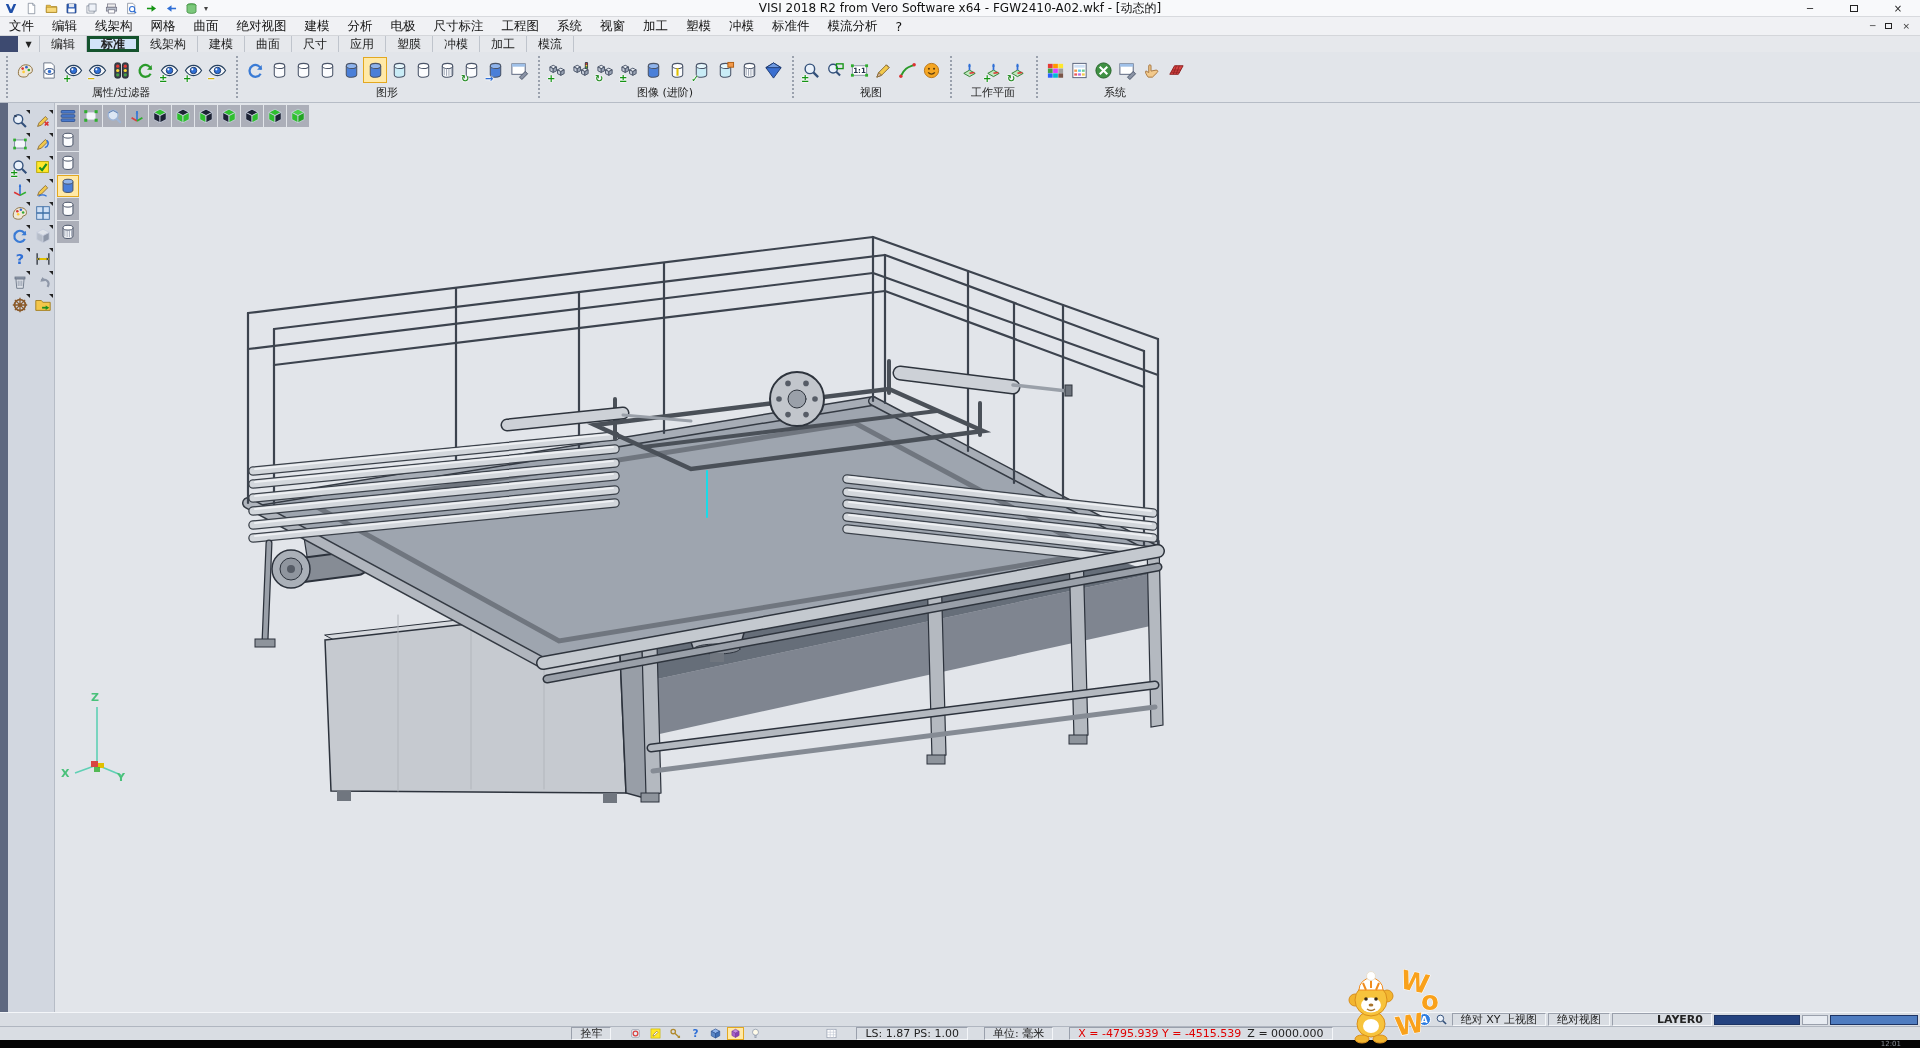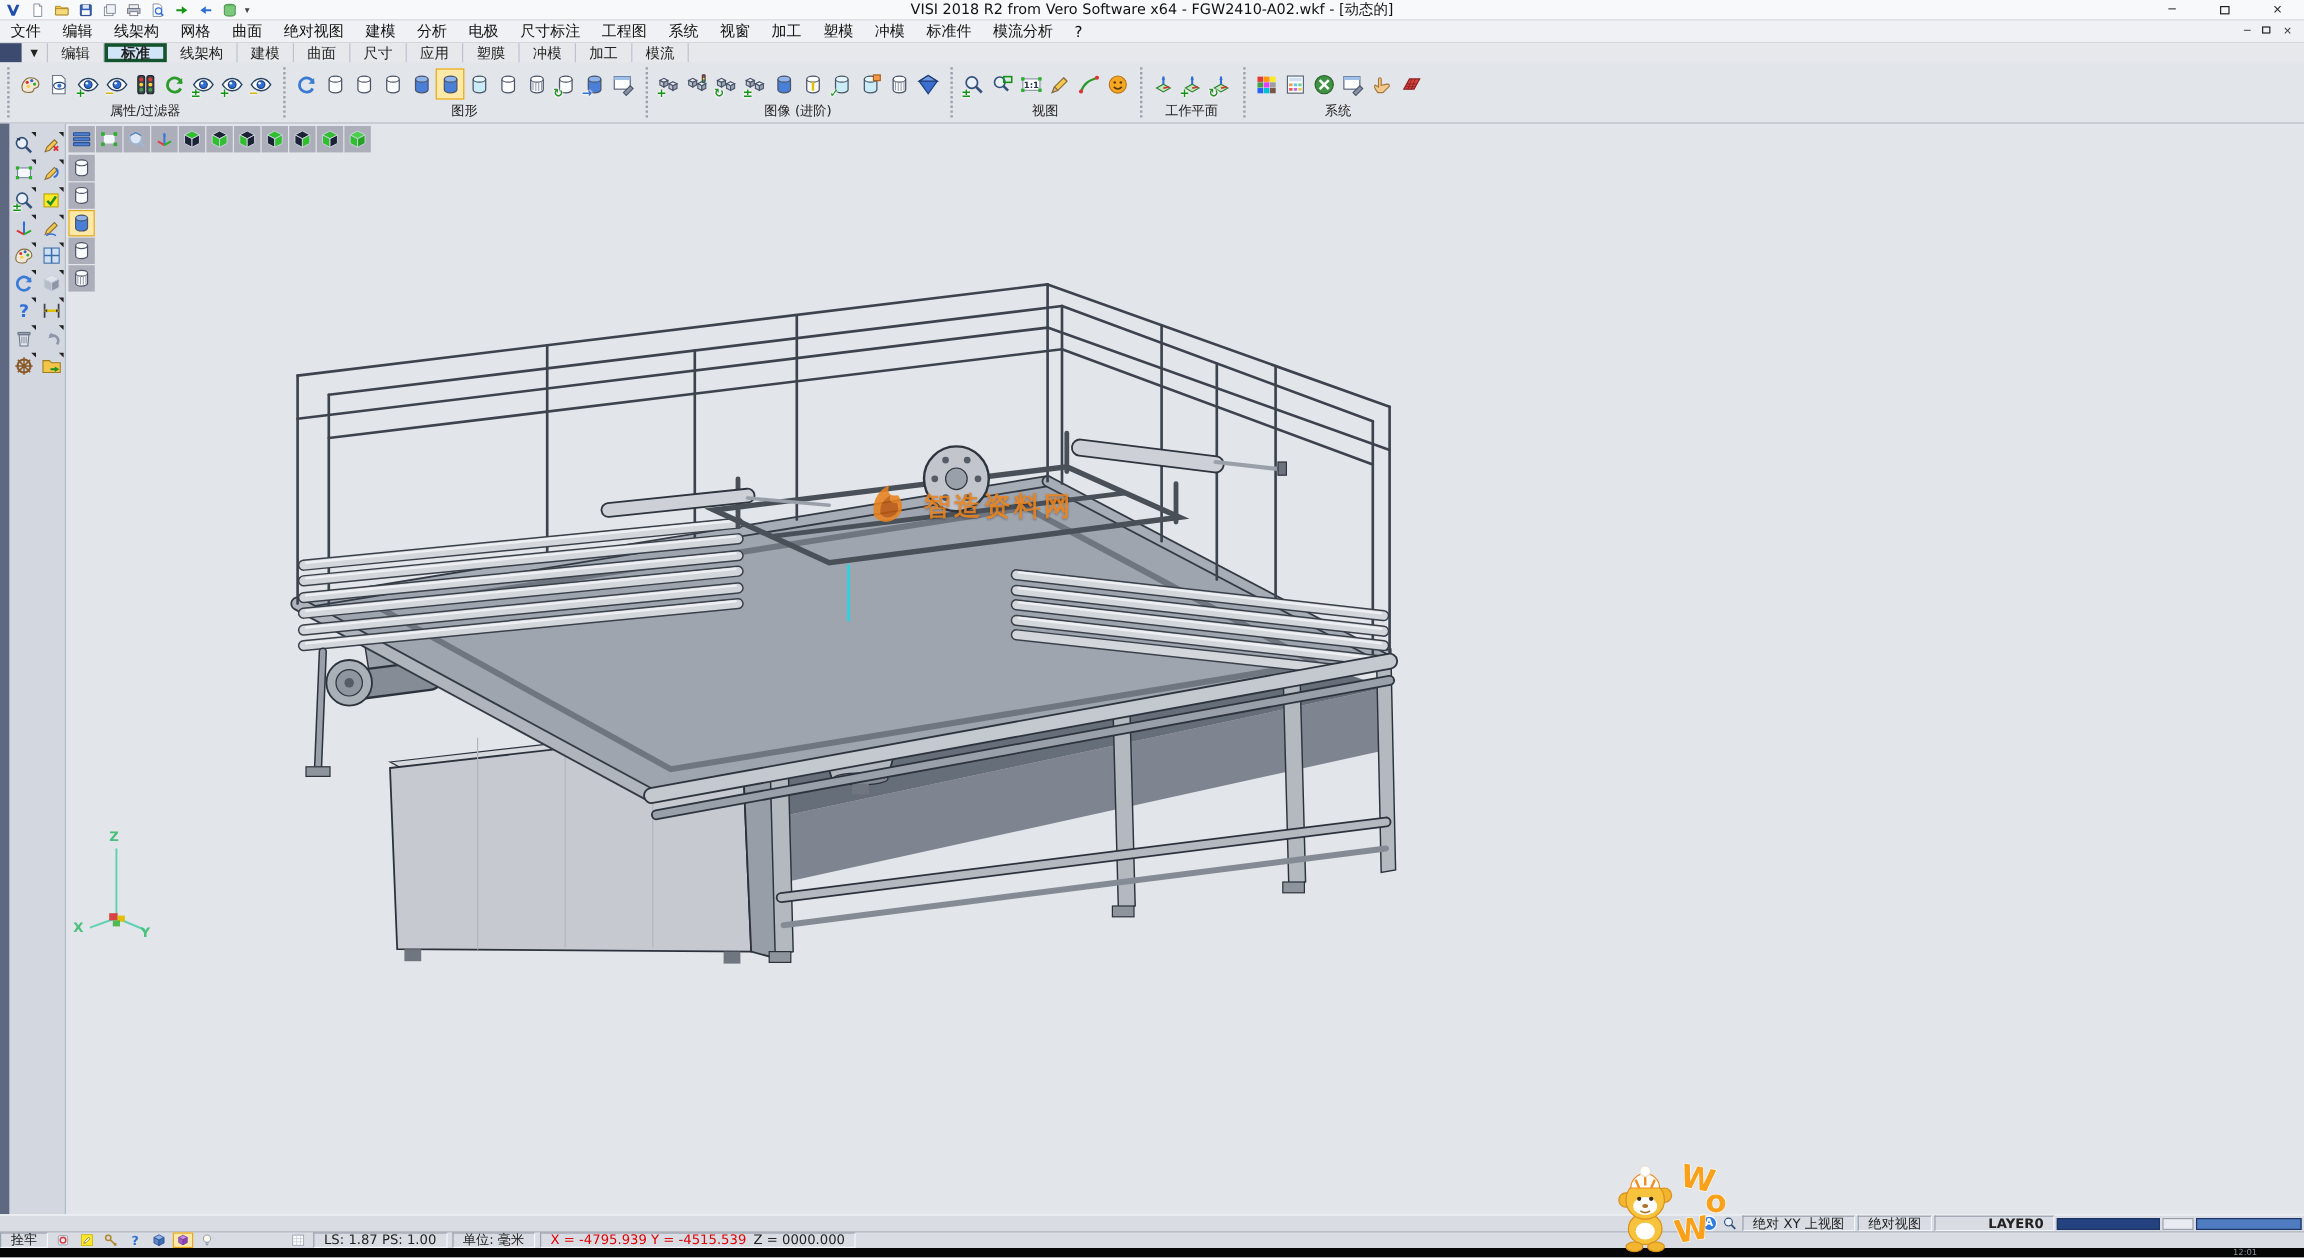--- a/index.html
+++ b/index.html
@@ -68,34 +68,34 @@
 
   .axis-triad { position:absolute; left:6px; top:588px; width:90px; height:100px; z-index:4; pointer-events:none; }
   .axis-triad svg { position:absolute; inset:0; }
   .axlab { position:absolute; font-size:11px; font-weight:bold; color:#49c17a; }
   .axlab.z { left:30px; top:0; }
   .axlab.x { left:0px; top:76px; }
   .axlab.y { left:56px; top:80px; }
 
   
   .sb1 { height:14px; background:#d9dde3; border-top:1px solid #f4f6f9; display:flex; align-items:center; justify-content:flex-end; font-size:11px; color:#222; padding-right:2px; gap:2px; }
-  .sb2 { height:14px; background:#d9dde3; border-top:1px solid #b0b6c0; display:flex; align-items:center; justify-content:flex-start; font-size:11px; color:#222; padding-right:16px; gap:4px; }
+  .sb2 { height:14px; background:#d9dde3; border-top:1px solid #b0b6c0; display:flex; align-items:center; justify-content:center; font-size:11px; color:#222; padding-right:16px; gap:16px; }
   .seg { border:1px solid; border-color:#9aa0ac #f4f6f9 #f4f6f9 #9aa0ac; padding:0 8px; height:13px; display:flex; align-items:center; white-space:nowrap; }
   .seg.bold { font-weight:bold;padding-left:44px; }
   .abadge { width:13px; height:13px; border-radius:50%; background:#2f7de0; border:1px solid #fff; color:#fff; font-size:9px; font-weight:bold; display:flex; align-items:center; justify-content:center; }
   .sb-bar { height:10px; border:1px solid #1d3464; }
   .sb1 .tbi, .sb2 .tbi { width:17px; height:13px; }
   .sb1 .tbi svg, .sb2 .tbi svg { width:13px; height:13px; }
   #sb2-icons { display:flex; gap:3px; align-items:center; }
   #sb2-icons .tbi.sel { background:#ffe9a8; border-color:#e3a820; }
   #sb2-icons .tbi:last-child { margin-left:56px; }
   .coordxy { color:#e00000; }
   .coordz { color:#222; margin-left:6px; }
 
-  .taskbar { height:8px; background:#050505; display:flex; align-items:flex-end; justify-content:flex-end; padding-right:39px; }
+  .taskbar { height:8px; background:#050505; display:flex; align-items:flex-end; justify-content:flex-end; padding-right:19px; }
   .clock { color:#8a8f99; font-size:7px; line-height:8px; }
 
   
   .mascot { position:absolute; left:1341px; top:964px; width:104px; height:80px; z-index:60; pointer-events:none; }
   .wl { font:bold 26px "DejaVu Sans",sans-serif; fill:#f9a11b; stroke:#fff; stroke-width:1; paint-order:stroke; }
 </style>
 </head>
 <body>
 
 <div id="app">
@@ -1007,29 +1007,20 @@
           </span>
           <span class="tbi">
             <svg viewBox="0 0 20 20">
               <path d="M4.5 5.2v9.3a5.5 2.7 0 0 0 11 0V5.2" fill="#fbfcfe" stroke="#4a5468" stroke-width="1.1"></path>
               <ellipse cx="10" cy="5.2" rx="5.5" ry="2.7" fill="#fff" stroke="#4a5468" stroke-width="1.1"></ellipse>
               <path d="M6.5 7v8M9 7.6v8M11.5 7.6v8M14 7v8" stroke="#8e97a8" stroke-width=".9"></path>
             </svg>
           </span>
         </div>
 
-      <div class="watermark">
-        <span class="wm-logo">
-          <svg viewBox="0 0 40 40">
-            <path d="M8 30 Q5 13 20 5 Q17 15 27 13 Q34 23 26 31 Q17 38 8 30z" fill="#e8821e"></path>
-            <path d="M13 28 Q12 18 21 13 Q19 20 26 19 Q29 25 24 29 Q18 33 13 28z" fill="#c05a10"></path>
-          </svg>
-        </span>
-        <span class="wm-text">智造资料网</span>
-      </div>
 
       <div class="axis-triad">
         <svg viewBox="0 0 90 100">
           <line x1="36" y1="16" x2="36" y2="74" stroke="#5fd0b4" stroke-width="1.6"></line>
           <line x1="36" y1="74" x2="14" y2="82" stroke="#5fd0b4" stroke-width="1.6"></line>
           <line x1="36" y1="74" x2="60" y2="84" stroke="#5fd0b4" stroke-width="1.6"></line>
           <rect x="30" y="70" width="7" height="6" fill="#d84343"></rect>
           <rect x="37" y="72" width="6" height="5" fill="#e0c000"></rect>
           <rect x="33" y="76" width="6" height="5" fill="#2fae2f" opacity="0.8"></rect>
         </svg>

